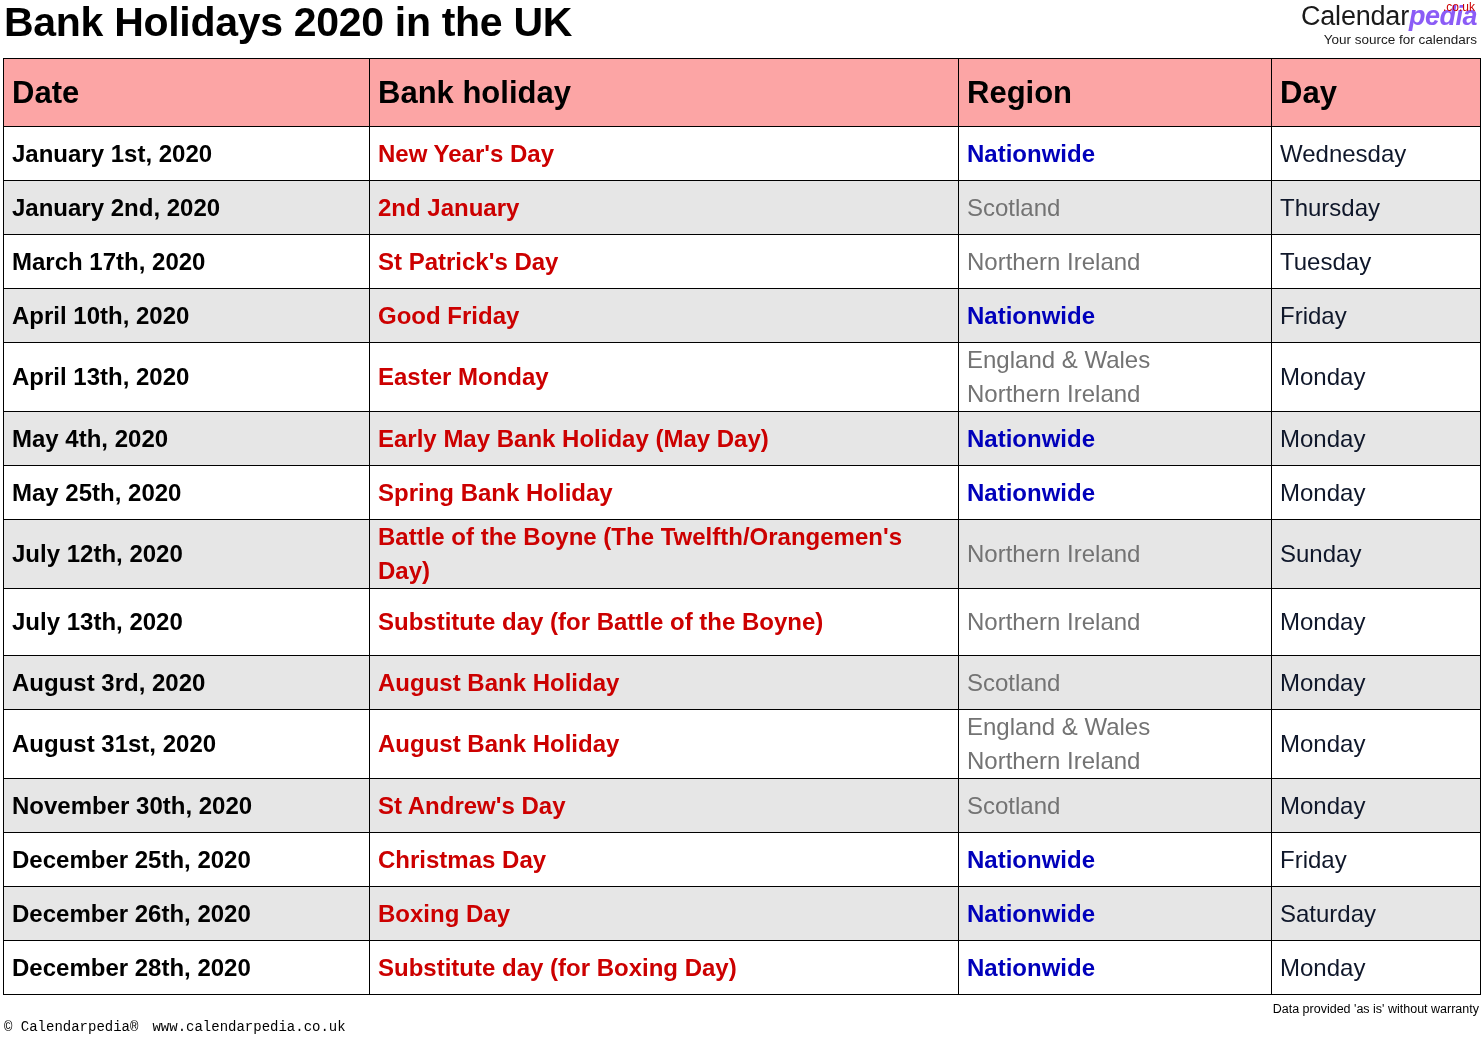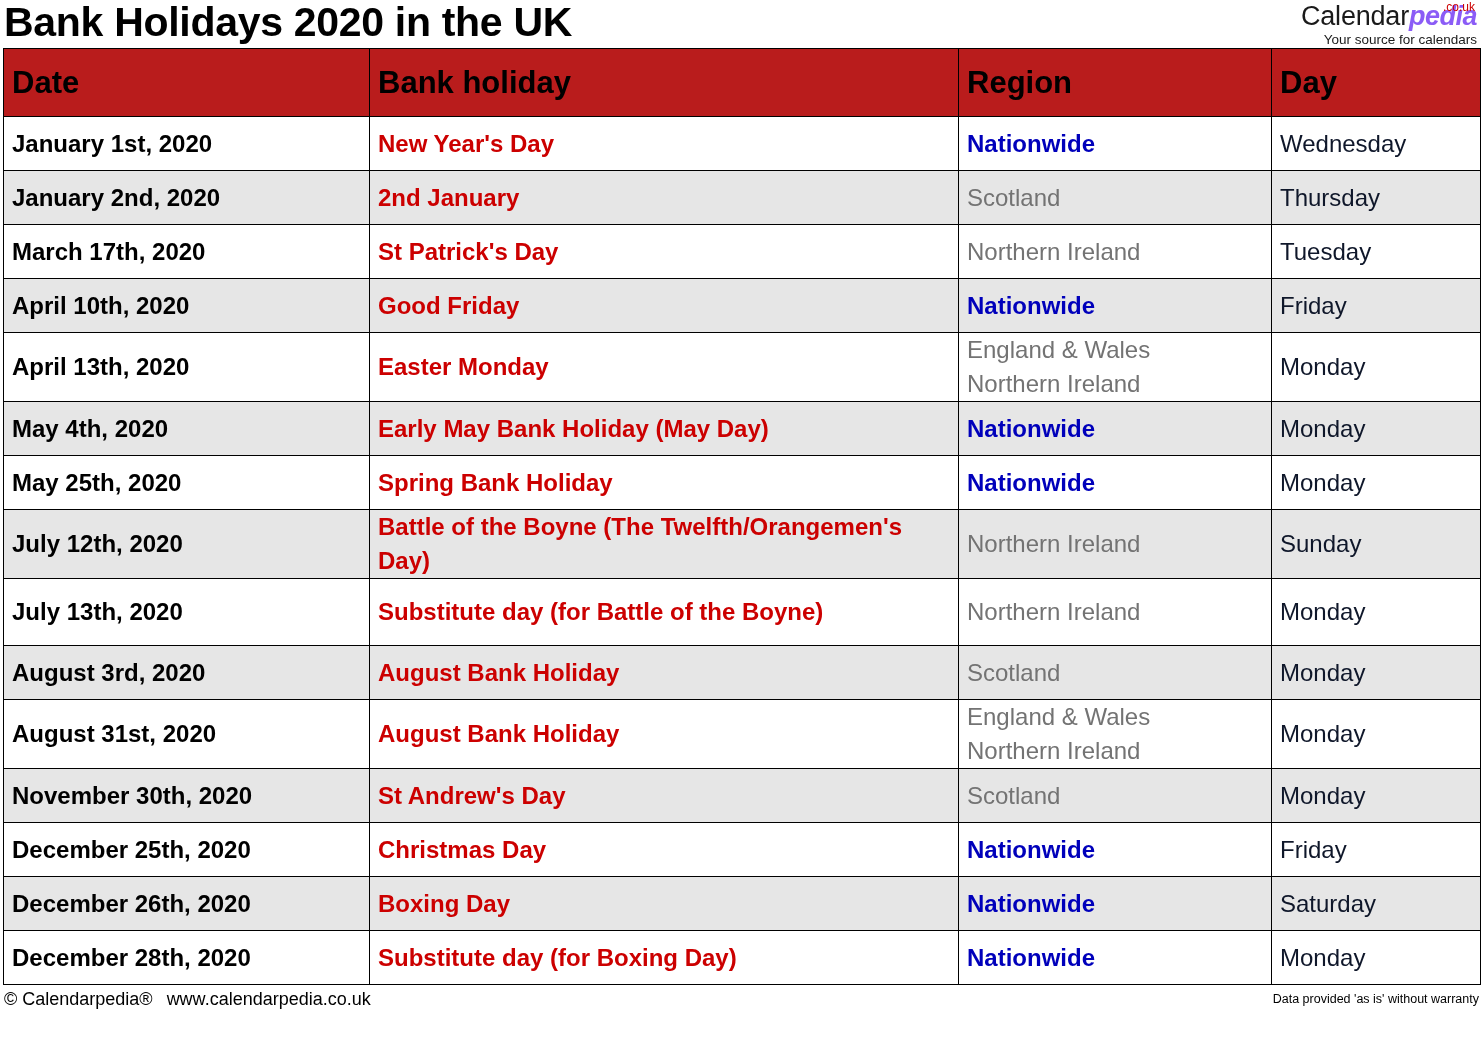--- a/index.html
+++ b/index.html
@@ -17,21 +17,21 @@
   .page {
     position: relative;
     width: 1483px;
     height: 1060px;
     box-sizing: border-box;
   }
 
   
   .page-header {
     position: relative;
-    height: 48px;
+    height: 58px;
     padding: 12px 4px;
     box-sizing: border-box;
   }
   .page-title {
     position: absolute;
     left: 4px;
     top: -2px;
     font-size: 41px;
     font-weight: bold;
     letter-spacing: -0.3px;
@@ -95,21 +95,21 @@
     padding: 0 8px;
     vertical-align: middle;
     box-sizing: border-box;
   }
   col.c-date  { width: 366px; }
   col.c-name  { width: 589px; }
   col.c-reg   { width: 313px; }
   col.c-day   { width: 209px; }
 
   thead th {
-    background: #b91c1c;
+    background: #fca5a5;
     height: 68px;
     text-align: left;
     font-size: 31px;
     font-weight: bold;
     line-height: 34px;
   }
 
   tbody tr { height: 54px; }
   tbody tr.tall { height: 67px; }
   tbody tr.shade td { background: #e6e6e6; }
@@ -146,24 +146,25 @@
 
   
   .page-footer {
     position: relative;
     height: 26px;
     margin: 2px 3px 0 3px;
   }
   .footer-left {
     position: absolute;
     left: 1px;
-    top: 2px;
-    font-size: 18px;
+    top: 20px;
+    font-size: 14px;
     line-height: 20px;
     white-space: nowrap;
+    font-family: Liberation Mono, monospace;
   }
   .footer-sep { display: inline-block; width: 14px; }
   .footer-right {
     position: absolute;
     right: 1px;
     top: 5px;
     font-size: 12.5px;
     line-height: 15px;
     white-space: nowrap;
   }

